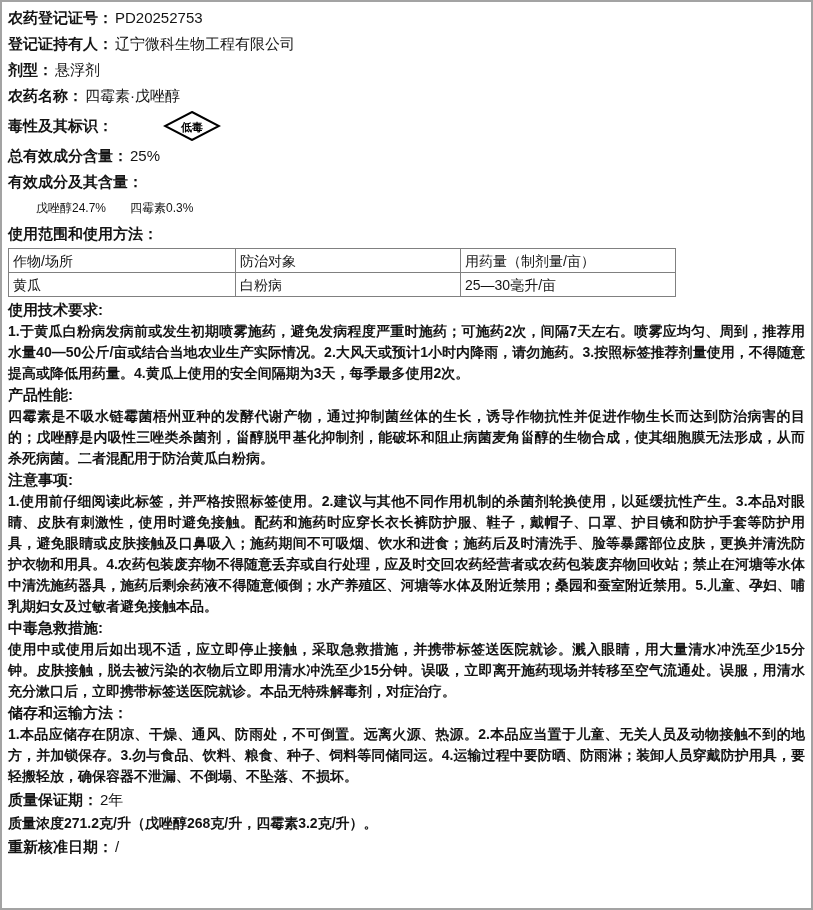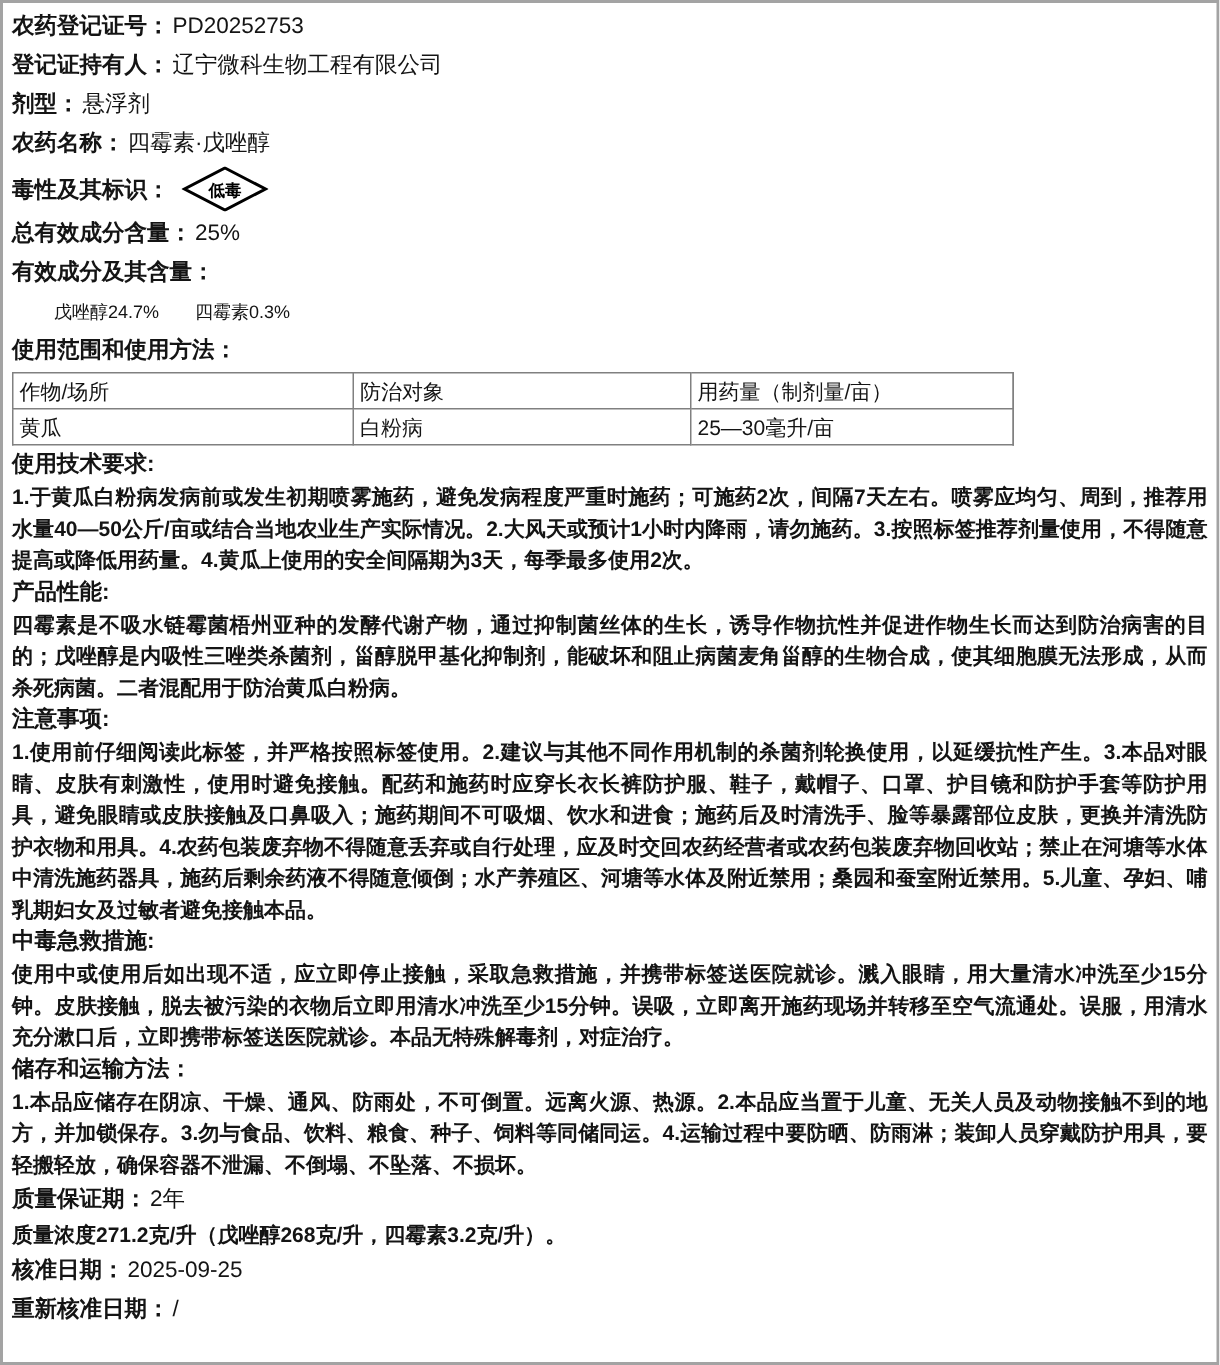--- a/index.html
+++ b/index.html
@@ -10,21 +10,21 @@
     border: 2px solid #a3a3a3;
     padding: 3px 6px 0 6px;
     overflow: hidden;
     background: #ffffff;
     color: #141414;
     font-family: "Liberation Sans", "DejaVu Sans", sans-serif;
   }
   .field { line-height: 26px; font-size: 15px; white-space: pre-wrap; }
   .lbl { font-weight: bold; }
   .val { font-weight: normal; margin-left: 2px; }
-  .tox-row { display: flex; align-items: center; height: 34px; font-size: 15px; }
+  .tox-row { display: flex; align-items: center; height: 34px; font-size: 15px; gap: 42px; }
   .tox-icon { display: inline-flex; margin-left: 8px; text-align: right; }
   .tox-icon svg polygon { fill: none; stroke: #000; stroke-width: 2; }
   .tox-icon svg text {
     font-family: "Liberation Sans", "DejaVu Sans", sans-serif;
     font-size: 11px; font-weight: bold; fill: #000;
   }
   .sub-line { padding-left: 28px; line-height: 26px; font-size: 12px; white-space: pre-wrap; }
   table.usage { width: 640px; border-collapse: collapse; table-layout: fixed; margin: 1px 0 2px 0; }
   table.usage th, table.usage td {
     border: 1px solid #808080;
@@ -113,17 +113,16 @@
     <div class="sec-heading">储存和运输方法：</div>
     <div class="sec-body">1.本品应储存在阴凉、干燥、通风、防雨处，不可倒置。远离火源、热源。2.本品应当置于儿童、无关人员及动物接触不到的地方，并加锁保存。3.勿与食品、饮料、粮食、种子、饲料等同储同运。4.运输过程中要防晒、防雨淋；装卸人员穿戴防护用具，要轻搬轻放，确保容器不泄漏、不倒塌、不坠落、不损坏。</div>
   </div>
 
   <div class="field"><span class="lbl">质量保证期：</span><span class="val">2年</span></div>
 
   <div class="section">
     <div class="sec-body">质量浓度271.2克/升（戊唑醇268克/升，四霉素3.2克/升）。</div>
   </div>
 
-  <div class="field"><span class="lbl">核准日期：</span><span class="val">2025-09-25</span></div>
 
   <div class="field"><span class="lbl">重新核准日期：</span><span class="val">/</span></div>
 
 </div>
 
 </body></html>

